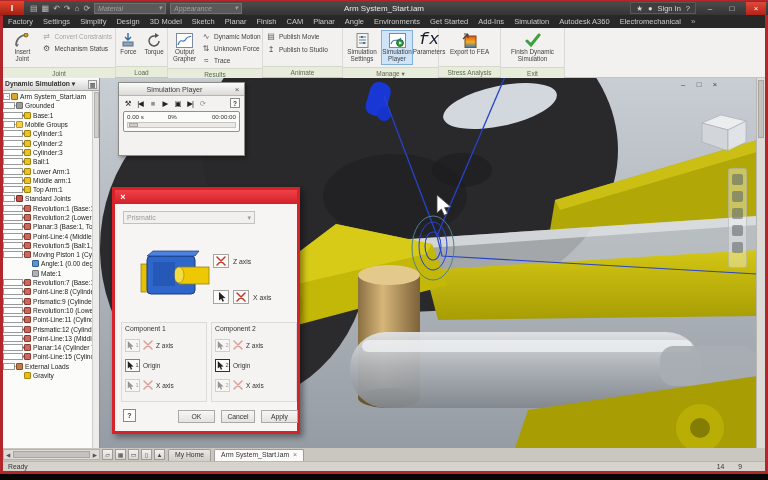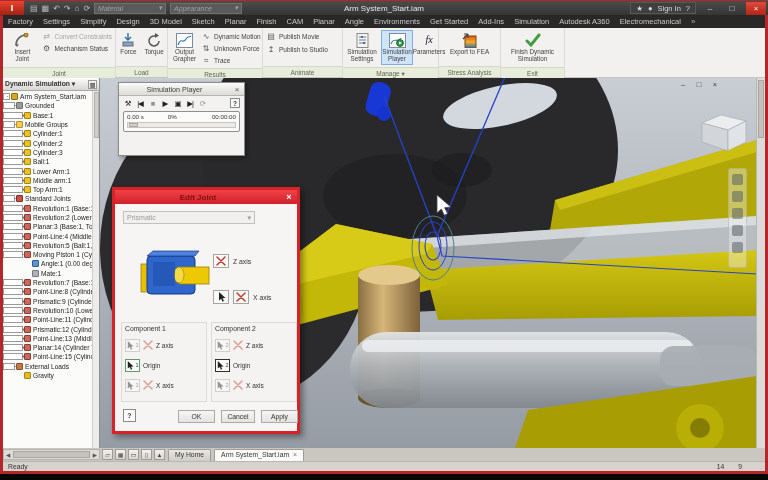--- a/index.html
+++ b/index.html
@@ -27,21 +27,21 @@
   .ribbon { position:absolute; top:28px; left:3px; right:3px; height:50px; background:#f2f1ef; border-bottom:1px solid #c6c4c0; display:flex; }
   .rpanel { height:100%; display:flex; flex-direction:column; border-right:1px solid #dcdad6; }
   .rpanel-body { flex:1; display:flex; align-items:flex-start; padding:2px 3px; gap:3px; }
   .rpanel-label { height:11px; line-height:11px; text-align:center; font-size:6.5px; color:#5d6b4e; background:#e7ecdb; border-top:1px solid #d3d8c8; }
   .bigbtn { display:flex; flex-direction:column; align-items:center; font-size:6.3px; color:#3f3f3f; text-align:center; line-height:6.8px; padding:1px; border:1px solid transparent; }
   .bigbtn .bicon { width:18px; height:16px; display:flex; align-items:center; justify-content:center; margin-bottom:1px; }
   .bigbtn.active { background:#cfe4f8; border:1px solid #7fb0dd; }
   .smallrow { display:flex; align-items:center; gap:3px; height:12px; font-size:6.5px; color:#3f3f3f; white-space:nowrap; }
   .smallrow .sicon { width:10px; font-size:8px; text-align:center; color:#555; }
   .dim { opacity:.45; }
-  .fxtext { font-style:italic; font-family:Liberation Serif, serif; font-size:10px; color:#0f172a; }
+  .fxtext { font-style:italic; font-family:Liberation Mono, monospace; font-size:17px; color:#0f172a; }
   .rfiller { flex:1; }
 
   
   .browser { position:absolute; left:3px; top:78px; width:97px; height:370px; background:#fbfbfa; border-right:1px solid #8f8f8c; display:flex; flex-direction:column; }
   .br-header { height:13px; background:linear-gradient(#fcfcfc,#d7d6d3); border-bottom:1px solid #a8a7a3; display:flex; align-items:center; justify-content:space-between; font-size:6.8px; font-weight:bold; color:#333; padding:0 2px; }
   .br-header .hdr-ico { width:9px; height:9px; border:1px solid #999; background:#eee; font-size:6px; line-height:8px; text-align:center; color:#555; }
   .br-main { flex:1; display:flex; overflow:hidden; }
   .tree { flex:1; overflow:hidden; padding-top:1px; }
   .titem { height:9.3px; display:flex; align-items:center; white-space:nowrap; overflow:hidden; font-size:6.6px; color:#1b1b1b; }
   .exp { flex:none; width:7px; height:7px; border:1px solid #9a9a9a; background:#fff; font-size:6px; line-height:5.5px; text-align:center; color:#444; margin-right:1px; }
@@ -645,21 +645,20 @@
       <span class="ck">00:00:00</span>
     </div>
     <div class="sp-track">
         <div class="sp-thumb"></div>
       </div>
   </div>
 </div>
 
 <div class="editjoint">
   <div class="ej-title">
-    <span class="t">Edit Joint</span>
     <span class="ej-close">×</span>
   </div>
   <div class="ej-body">
     <div class="ej-combo">
       <span>Prismatic</span>
       <span>▾</span>
     </div>
 
     <svg class="ej-preview" width="74" height="56" viewBox="0 0 74 56">
       <rect x="2" y="16" width="8" height="28" fill="#e5c003" stroke="#8f7a02" stroke-width="0.7"></rect>

